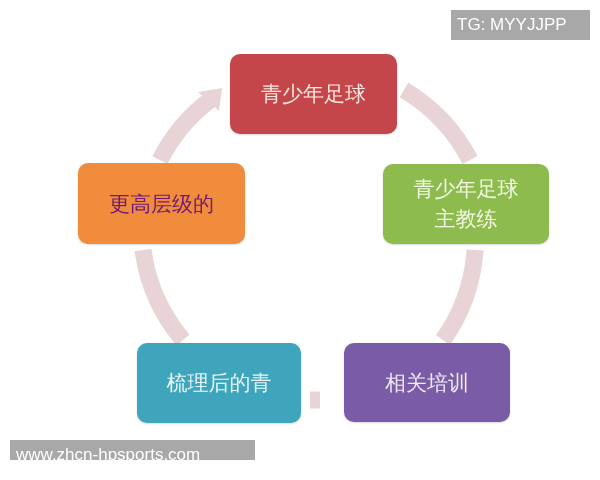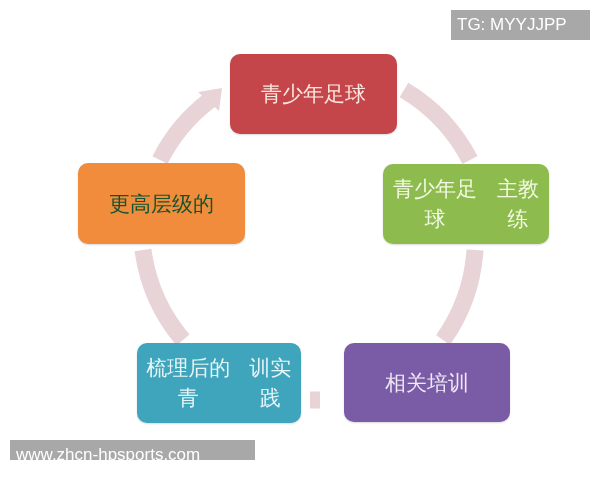--- a/index.html
+++ b/index.html
@@ -5,28 +5,28 @@
     html, body { margin: 0; padding: 0; }
     body {
       width: 600px; height: 480px; position: relative; overflow: hidden;
       background: #ffffff;
       font-family: "DejaVu Sans", "Liberation Sans", sans-serif;
     }
     .ring { position: absolute; left: 0; top: 0; width: 600px; height: 480px; }
     .node {
       position: absolute; box-sizing: border-box;
       border-radius: 10px;
-      display: flex; flex-direction: row; align-items: center; justify-content: center;
+      display: flex; flex-direction: column; align-items: center; justify-content: center;
       text-align: center; font-size: 21px; line-height: 30px;
       box-shadow: 0 1px 2px rgba(0,0,0,0.15);
     }
     .node span { display: block; }
     #n-red    { left: 230px; top: 54px;  width: 167px; height: 80px; background: #c4464a; color: #fbe6df; }
     #n-green  { left: 383px; top: 164px; width: 166px; height: 80px; background: #8dbb4d; color: #f4f9e6; }
-    #n-orange { left: 78px;  top: 163px; width: 167px; height: 81px; background: #f08c3b; color: #14532d; }
+    #n-orange { left: 78px;  top: 163px; width: 167px; height: 81px; background: #f08c3b; color: #701a75; }
     #n-teal   { left: 137px; top: 343px; width: 164px; height: 80px; background: #3ea5bd; color: #e6f5f8; }
     #n-purple { left: 325px; top: 343px; width: 166px; height: 79px; background: #7a5ba6; color: #efe8f6; margin-left: 19px; }
     .watermark {
       position: absolute; background: #a8a8a8; color: #ffffff;
       font-family: "Liberation Sans", sans-serif; font-size: 17px; line-height: 28px;
       padding: 0 6px; box-sizing: border-box;
     }
     #wm-tg  { left: 451px; top: 10px; width: 139px; height: 30px; line-height: 30px; padding-left: 6px; font-size: 17px; }
     #wm-url { left: 10px; top: 440px; width: 245px; height: 20px; line-height: 30px; padding-left: 6px; font-size: 17px; }
   </style>
@@ -59,21 +59,20 @@
   <span>青少年足球</span>
   <span>主教练</span>
 </div>
 
 <div class="node" id="n-purple">
   <span>相关培训</span>
 </div>
 
 <div class="node" id="n-teal">
   <span>梳理后的青</span>
-  <span>训实践</span>
 </div>
 
 <div class="node" id="n-orange">
   <span>更高层级的</span>
 </div>
 
 <div class="watermark" id="wm-tg">TG: MYYJJPP</div>
 <div class="watermark" id="wm-url">www.zhcn-hpsports.com</div>
 
 </body></html>

